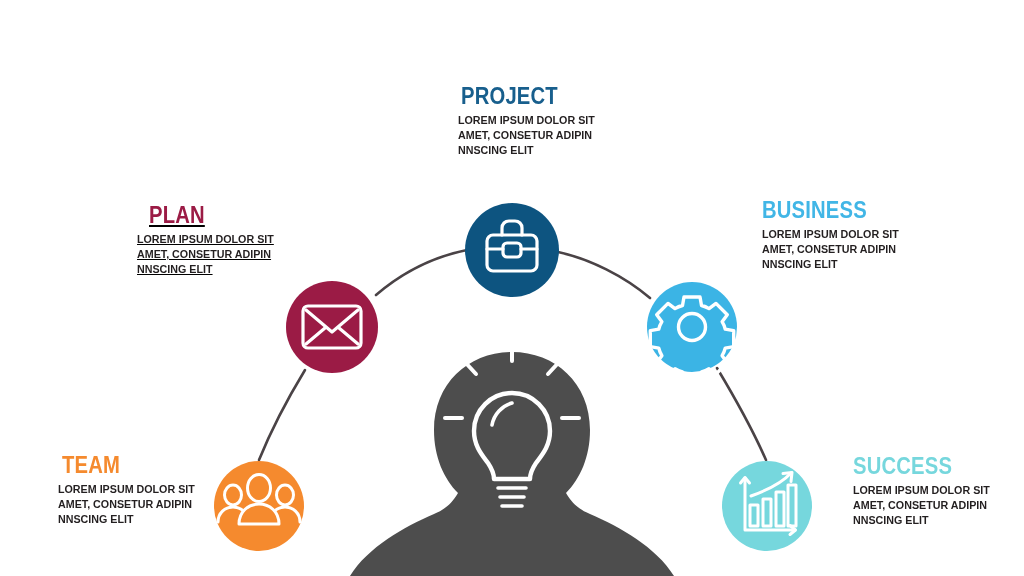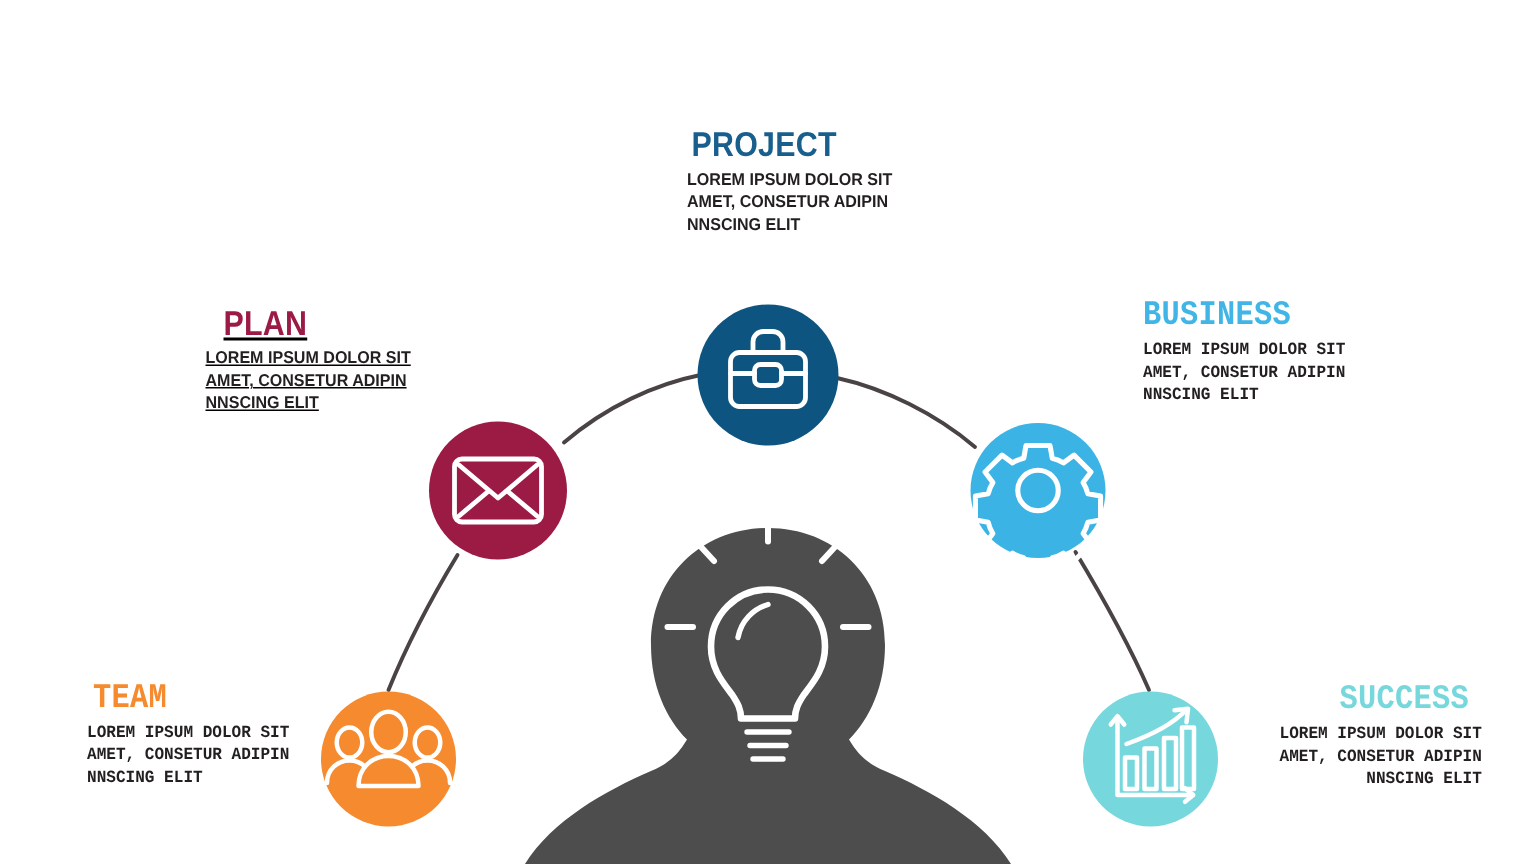--- a/index.html
+++ b/index.html
@@ -26,32 +26,32 @@
   }
   .block .body{
     font-size:11.4px;
     line-height:15.2px;
     font-weight:bold;
     color:#231f20;
     transform:scaleX(0.94);
     white-space:nowrap;
   }
   .block.left-al .title,.block.left-al .body{transform-origin:left center;}
-  .block.right-al{text-align:left;font-family:Liberation Mono, monospace;}
+  .block.right-al{text-align:left;}
   .block.right-al .title,.block.right-al .body{transform-origin:left center;}
 
   
   #blk-project{left:458px;top:84px;}
   #blk-project .title{margin-left:3px;}
   #blk-plan{left:137px;top:203px;text-decoration:underline;}
   #blk-plan .title{margin-left:12px;}
   #blk-business{left:762px;top:198px;}
-  #blk-team{left:58px;top:453px;font-family:Liberation Mono, monospace;}
+  #blk-team{left:58px;top:453px;}
   #blk-team .title{margin-left:4px;}
-  #blk-success{left:853px;top:454px;text-align:right;}
+  #blk-success{left:853px;top:454px;}
 </style>
 </head>
 <body>
 
 <div id="stage">
 
   <svg class="layer" viewBox="0 0 1024 576">
 
     <g fill="none" stroke="#4a4346" stroke-width="2.6" stroke-linecap="round">
       <path d="M 376 295 C 404 271 437 256 467 250"></path>

